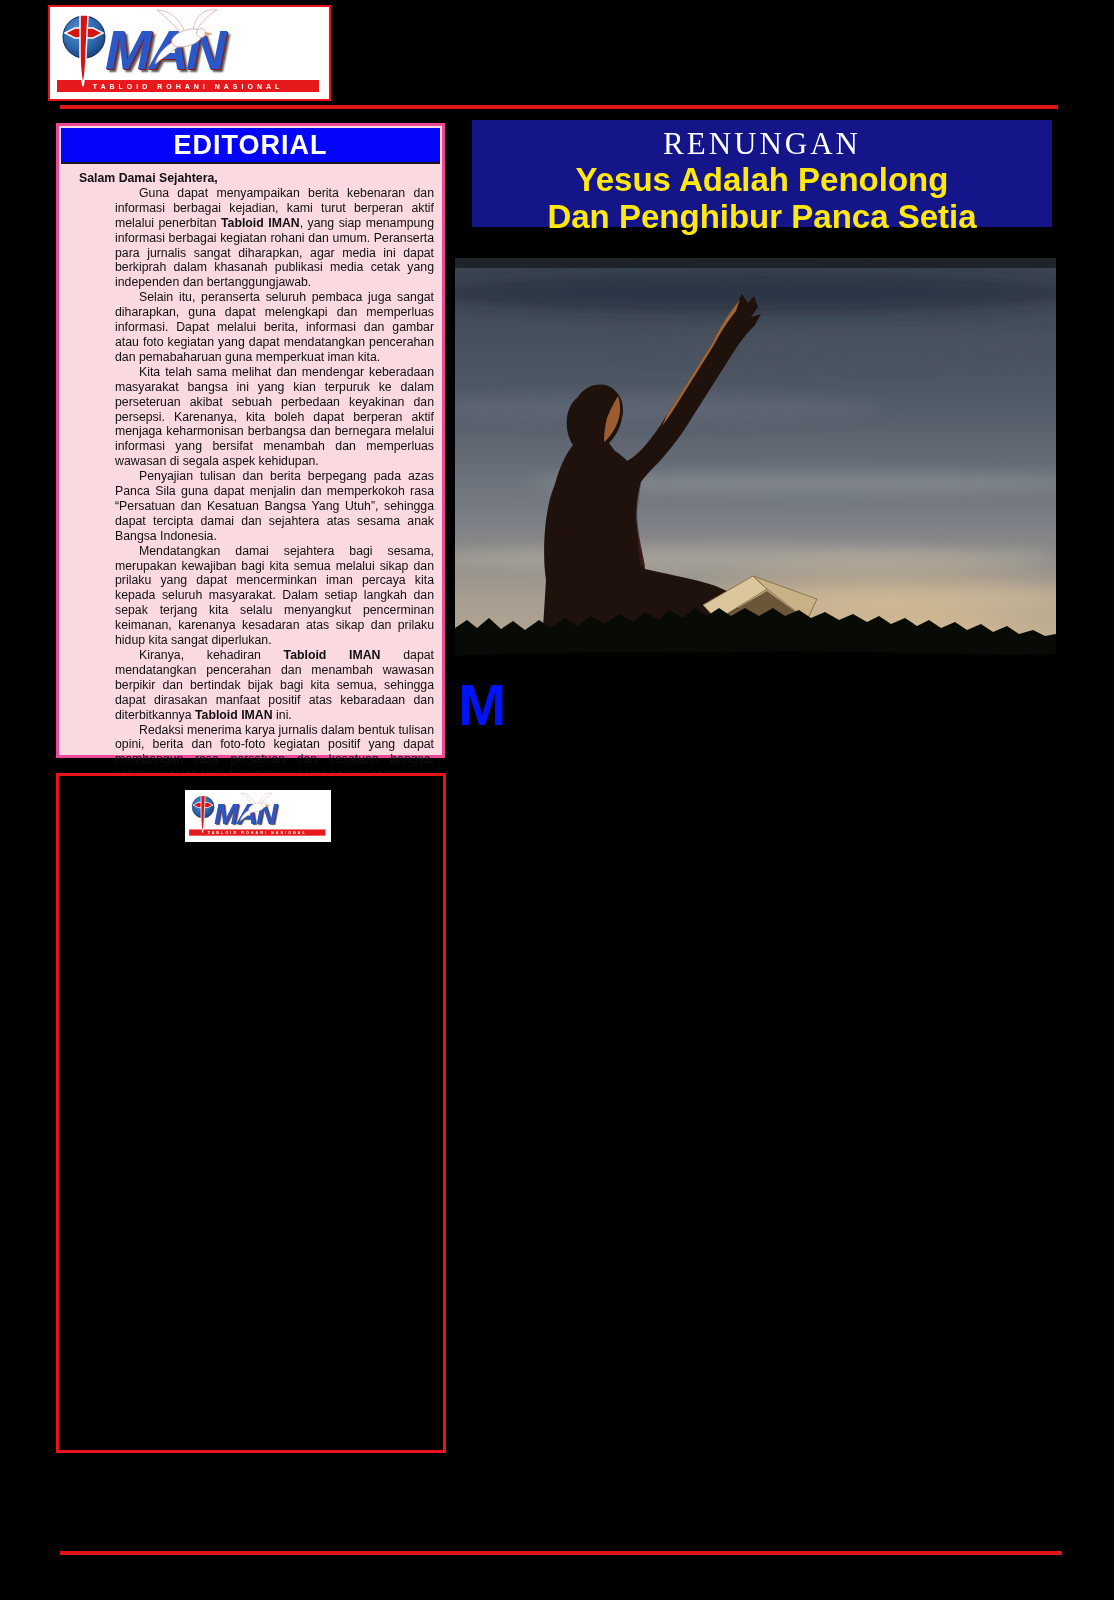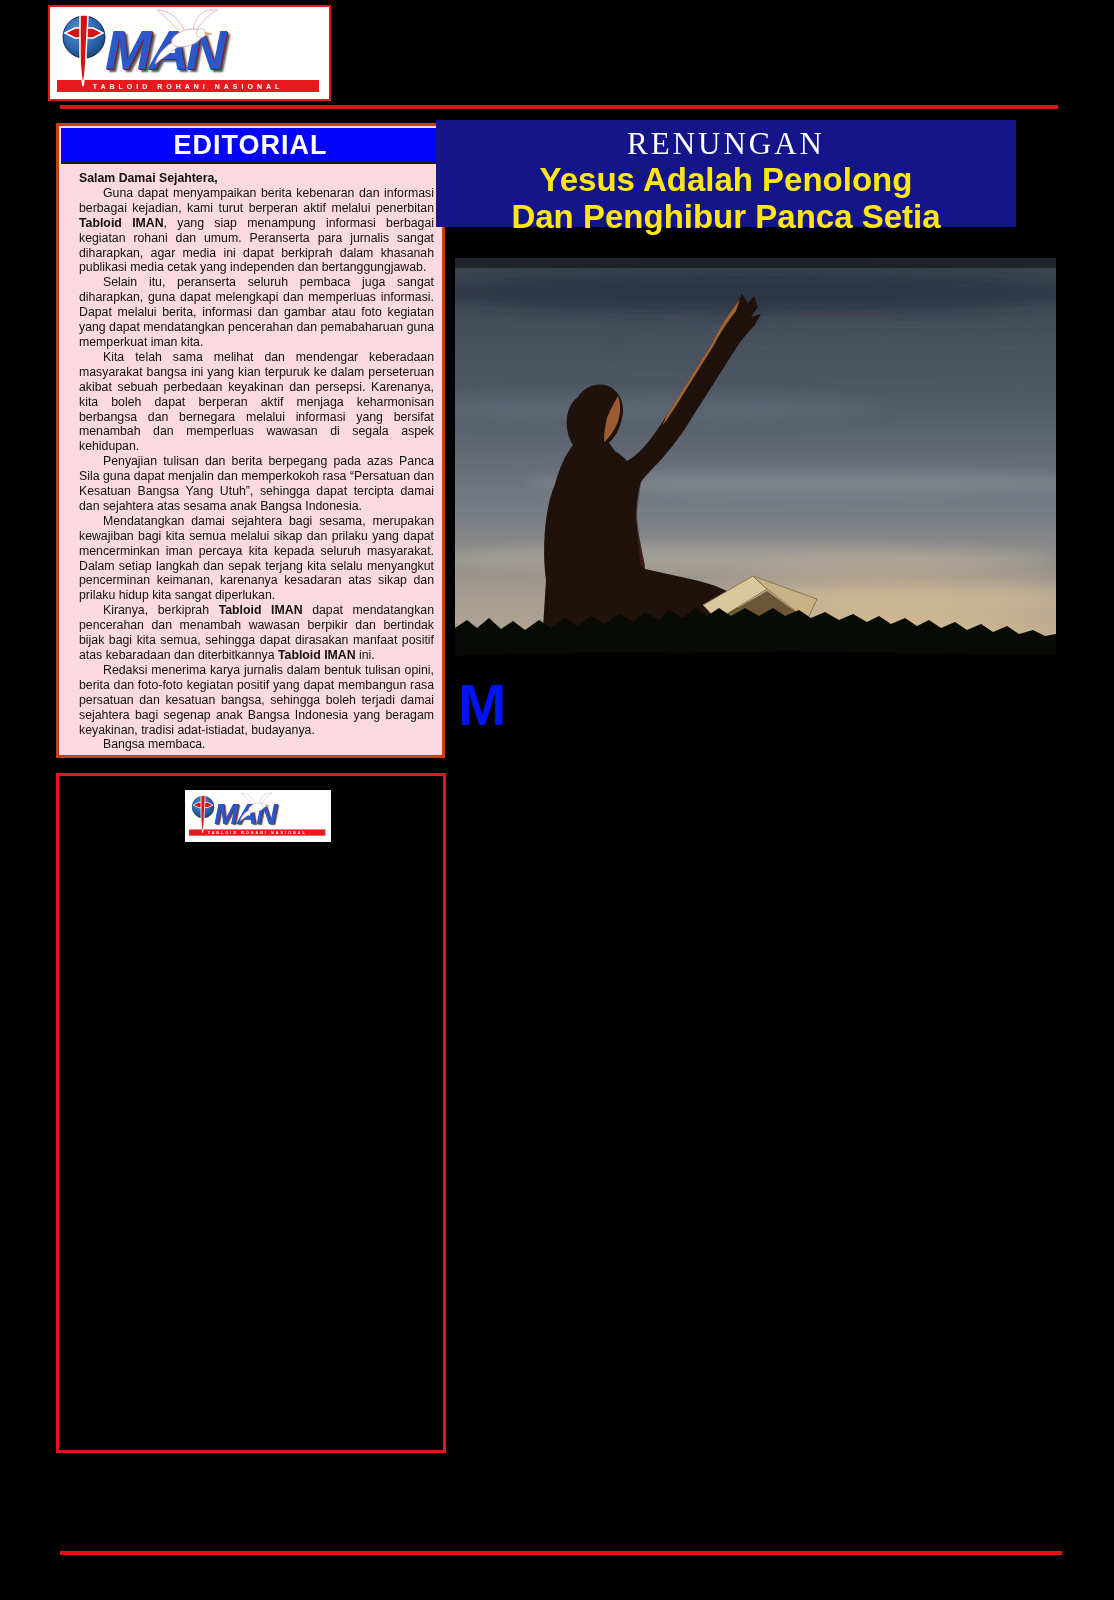--- a/index.html
+++ b/index.html
@@ -20,32 +20,32 @@
   .logo-icon{position:absolute;left:8px;top:4px;z-index:4;}
   .logo-dove{position:absolute;left:96px;top:0;z-index:5;}
 
   
   .rule{position:absolute;background:#e01414;}
   .rule-top{left:60px;top:105px;width:998px;height:4px;}
   .rule-bottom{left:60px;top:1551px;width:1002px;height:4px;}
 
   
   .editorial-box{position:absolute;left:56px;top:123px;width:389px;height:635px;
-                 background:#fbd9e0;border:3px solid #c2410c;box-sizing:border-box;}
+                 background:#fbd9e0;border:3px solid #ec4899;box-sizing:border-box;}
   .editorial-header{margin:2px;height:34px;background:#0404fa;border-bottom:2px solid #1a1a1a;
                     display:flex;align-items:center;justify-content:center;}
   .editorial-header span{color:#fff;font-weight:bold;font-size:27px;letter-spacing:1px;}
   .editorial-body{padding:5px 8px 0 20px;color:#101010;font-size:12.3px;line-height:14.9px;
                   text-align:justify;}
   .editorial-body .para{margin:0;}
   .editorial-body .para.lead{font-weight:bold;text-indent:0;}
-  .editorial-body .para.indent{text-indent:24px;}
-
-  
-  .renungan-box{position:absolute;left:436px;top:120px;width:580px;height:107px;
+  .editorial-body .para.indent{text-indent:24px;margin-left:36px;}
+
+  
+  .renungan-box{position:absolute;left:472px;top:120px;width:580px;height:107px;
                 background:#15158a;display:flex;flex-direction:column;align-items:center;
                 justify-content:center;padding-top:14px;box-sizing:border-box;}
   .renungan-kicker{color:#fff;font-family:"Liberation Serif",serif;font-size:31px;
                    letter-spacing:3px;line-height:34px;}
   .renungan-title{color:#ffe712;font-weight:bold;font-size:33px;line-height:37px;text-align:center;}
 
   
   .photo{position:absolute;left:455px;top:258px;width:601px;height:424px;overflow:hidden;}
   .photo svg{display:block;}
 
@@ -101,21 +101,21 @@
     <div class="editorial-header">
       <span>EDITORIAL</span>
     </div>
     <div class="editorial-body">
         <p class="para lead"><b>Salam Damai Sejahtera,</b></p>
         <p class="para indent"><span>Guna dapat menyampaikan berita kebenaran dan informasi berbagai kejadian, kami turut berperan aktif melalui penerbitan </span><b>Tabloid IMAN</b><span>, yang siap menampung informasi berbagai kegiatan rohani dan umum. Peranserta para jurnalis sangat diharapkan, agar media ini dapat berkiprah dalam khasanah publikasi media cetak yang independen dan bertanggungjawab.</span></p>
         <p class="para indent"><span>Selain itu, peranserta seluruh pembaca juga sangat diharapkan, guna dapat melengkapi dan memperluas informasi. Dapat melalui berita, informasi dan gambar atau foto kegiatan yang dapat mendatangkan pencerahan dan pemabaharuan guna memperkuat iman kita.</span></p>
         <p class="para indent"><span>Kita telah sama melihat dan mendengar keberadaan masyarakat bangsa ini yang kian terpuruk ke dalam perseteruan akibat sebuah perbedaan keyakinan dan persepsi. Karenanya, kita boleh dapat berperan aktif menjaga keharmonisan berbangsa dan bernegara melalui informasi yang bersifat menambah dan memperluas wawasan di segala aspek kehidupan.</span></p>
         <p class="para indent"><span>Penyajian tulisan dan berita berpegang pada azas Panca Sila guna dapat menjalin dan memperkokoh rasa “Persatuan dan Kesatuan Bangsa Yang Utuh”, sehingga dapat tercipta damai dan sejahtera atas sesama anak Bangsa Indonesia.</span></p>
         <p class="para indent"><span>Mendatangkan damai sejahtera bagi sesama, merupakan kewajiban bagi kita semua melalui sikap dan prilaku yang dapat mencerminkan iman percaya kita kepada seluruh masyarakat. Dalam setiap langkah dan sepak terjang kita selalu menyangkut pencerminan keimanan, karenanya kesadaran atas sikap dan prilaku hidup kita sangat diperlukan.</span></p>
-        <p class="para indent"><span>Kiranya, berkiprah </span><b>Tabloid IMAN</b><span> dapat mendatangkan pencerahan dan menambah wawasan berpikir dan bertindak bijak bagi kita semua, sehingga dapat dirasakan manfaat positif atas kebaradaan dan diterbitkannya </span><b>Tabloid IMAN</b><span> ini.</span></p>
+        <p class="para indent"><span>Kiranya, kehadiran </span><b>Tabloid IMAN</b><span> dapat mendatangkan pencerahan dan menambah wawasan berpikir dan bertindak bijak bagi kita semua, sehingga dapat dirasakan manfaat positif atas kebaradaan dan diterbitkannya </span><b>Tabloid IMAN</b><span> ini.</span></p>
         <p class="para indent"><span>Redaksi menerima karya jurnalis dalam bentuk tulisan opini, berita dan foto-foto kegiatan positif yang dapat membangun rasa persatuan dan kesatuan bangsa, sehingga boleh terjadi damai sejahtera bagi segenap anak Bangsa Indonesia yang beragam keyakinan, tradisi adat-istiadat, budayanya.</span></p>
         <p class="para indent"><span>Bangsa membaca.</span></p>
       </div>
   </div>
 
   <div class="renungan-box">
     <div class="renungan-kicker">RENUNGAN</div>
     <div class="renungan-title">Yesus Adalah Penolong</div>
     <div class="renungan-title">Dan Penghibur Panca Setia</div>
   </div>

